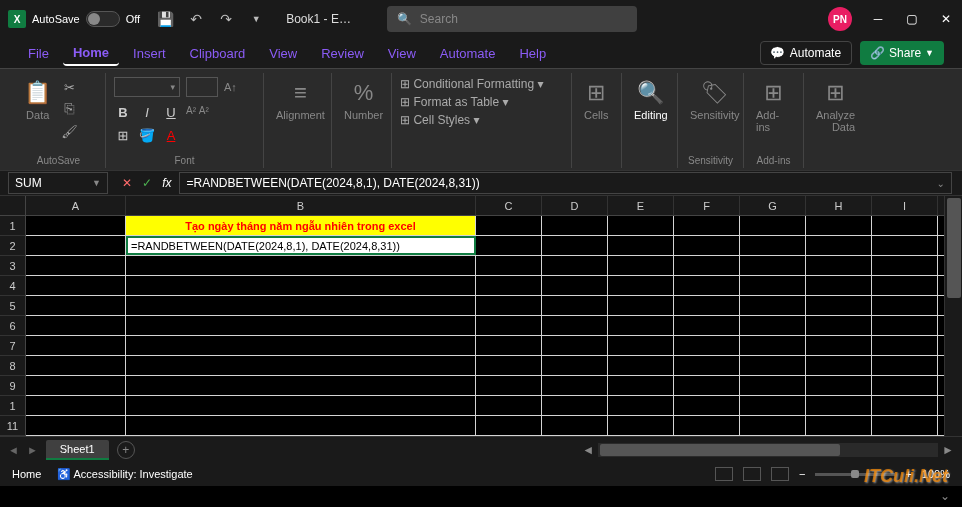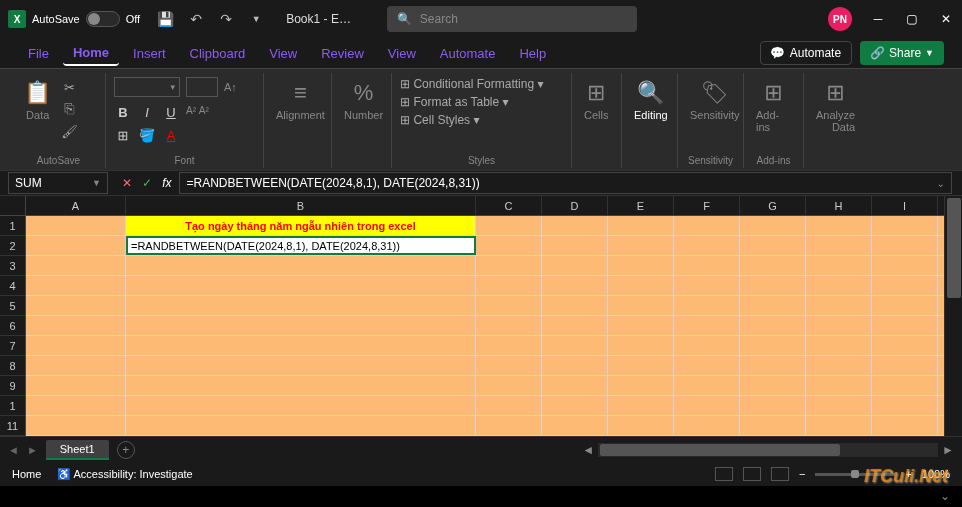--- a/index.html
+++ b/index.html
@@ -44,21 +44,21 @@
 .fb-input{flex:1;height:22px;border:1px solid #444;margin-left:8px;margin-right:10px;display:flex;align-items:center;padding:0 6px;font-size:12px;background:#1a1a1a}
 .fb-input .dd{margin-left:auto;color:#888;font-size:10px}
 .grid-area{display:flex;height:240px;background:#fff}
 .row-headers{width:26px;background:#1a1a1a;border-right:1px solid #444}
 .corner{height:20px;border-bottom:1px solid #444}
 .row-h{height:20px;border-bottom:1px solid #333;display:flex;align-items:center;justify-content:center;font-size:11px;color:#ccc}
 .cols{flex:1;position:relative;overflow:hidden}
 .col-headers{height:20px;background:#1a1a1a;display:flex;border-bottom:1px solid #444}
 .col-h{border-right:1px solid #333;display:flex;align-items:center;justify-content:center;font-size:11px;color:#ccc}
 .cA{width:100px}.cB{width:350px}.cC,.cD,.cE,.cF,.cG,.cH,.cI{width:66px}
-.cells{position:relative;background:#fdba74}
+.cells{position:relative;background:#000000}
 .row{height:20px;display:flex;border-bottom:1px solid #d4d4d4}
 .cell{border-right:1px solid #d4d4d4;height:100%;display:flex;align-items:center;padding:0 3px;font-size:11px;color:#000;overflow:hidden;white-space:nowrap}
 .cell.yellow{background:#ffff00;color:#ff0000;font-weight:bold;justify-content:center}
 .cell.editing{border:2px solid #107c41;background:#fff}
 .vscroll{width:18px;background:#1a1a1a;border-left:1px solid #333}
 .vs-thumb{width:14px;height:100px;background:#555;margin:2px auto;border-radius:2px}
 .sheet-tabs{height:26px;background:#1a1a1a;display:flex;align-items:center;border-top:1px solid #333;padding:0 8px;gap:8px}
 .nav-arrow{color:#666;font-size:11px}
 .sheet-tab{padding:3px 14px;background:#404040;border-radius:2px 2px 0 0;font-size:11px;color:#fff;border-bottom:2px solid #107c41}
 .new-sheet{width:18px;height:18px;border:1px solid #555;border-radius:50%;display:flex;align-items:center;justify-content:center;font-size:12px;color:#888}
@@ -181,21 +181,20 @@
       </div>
     </div>
     <div class="rgroup-label"></div>
   </div>
   <div class="rgroup" style="width:180px">
     <div class="rgroup-body" style="flex-direction:column;gap:4px;font-size:12px;color:#aaa">
       <div>⊞ <span>Conditional Formatting</span> ▾</div>
       <div>⊞ <span>Format as Table</span> ▾</div>
       <div>⊞ <span>Cell Styles</span> ▾</div>
     </div>
-    <div class="rgroup-label">Styles</div>
   </div>
   <div class="rgroup" style="width:50px">
     <div class="rgroup-body">
         <div class="big-btn">
           <span class="ic">⊞</span>
           <span>Cells</span>
         </div>
       </div>
   </div>
   <div class="rgroup" style="width:56px">

